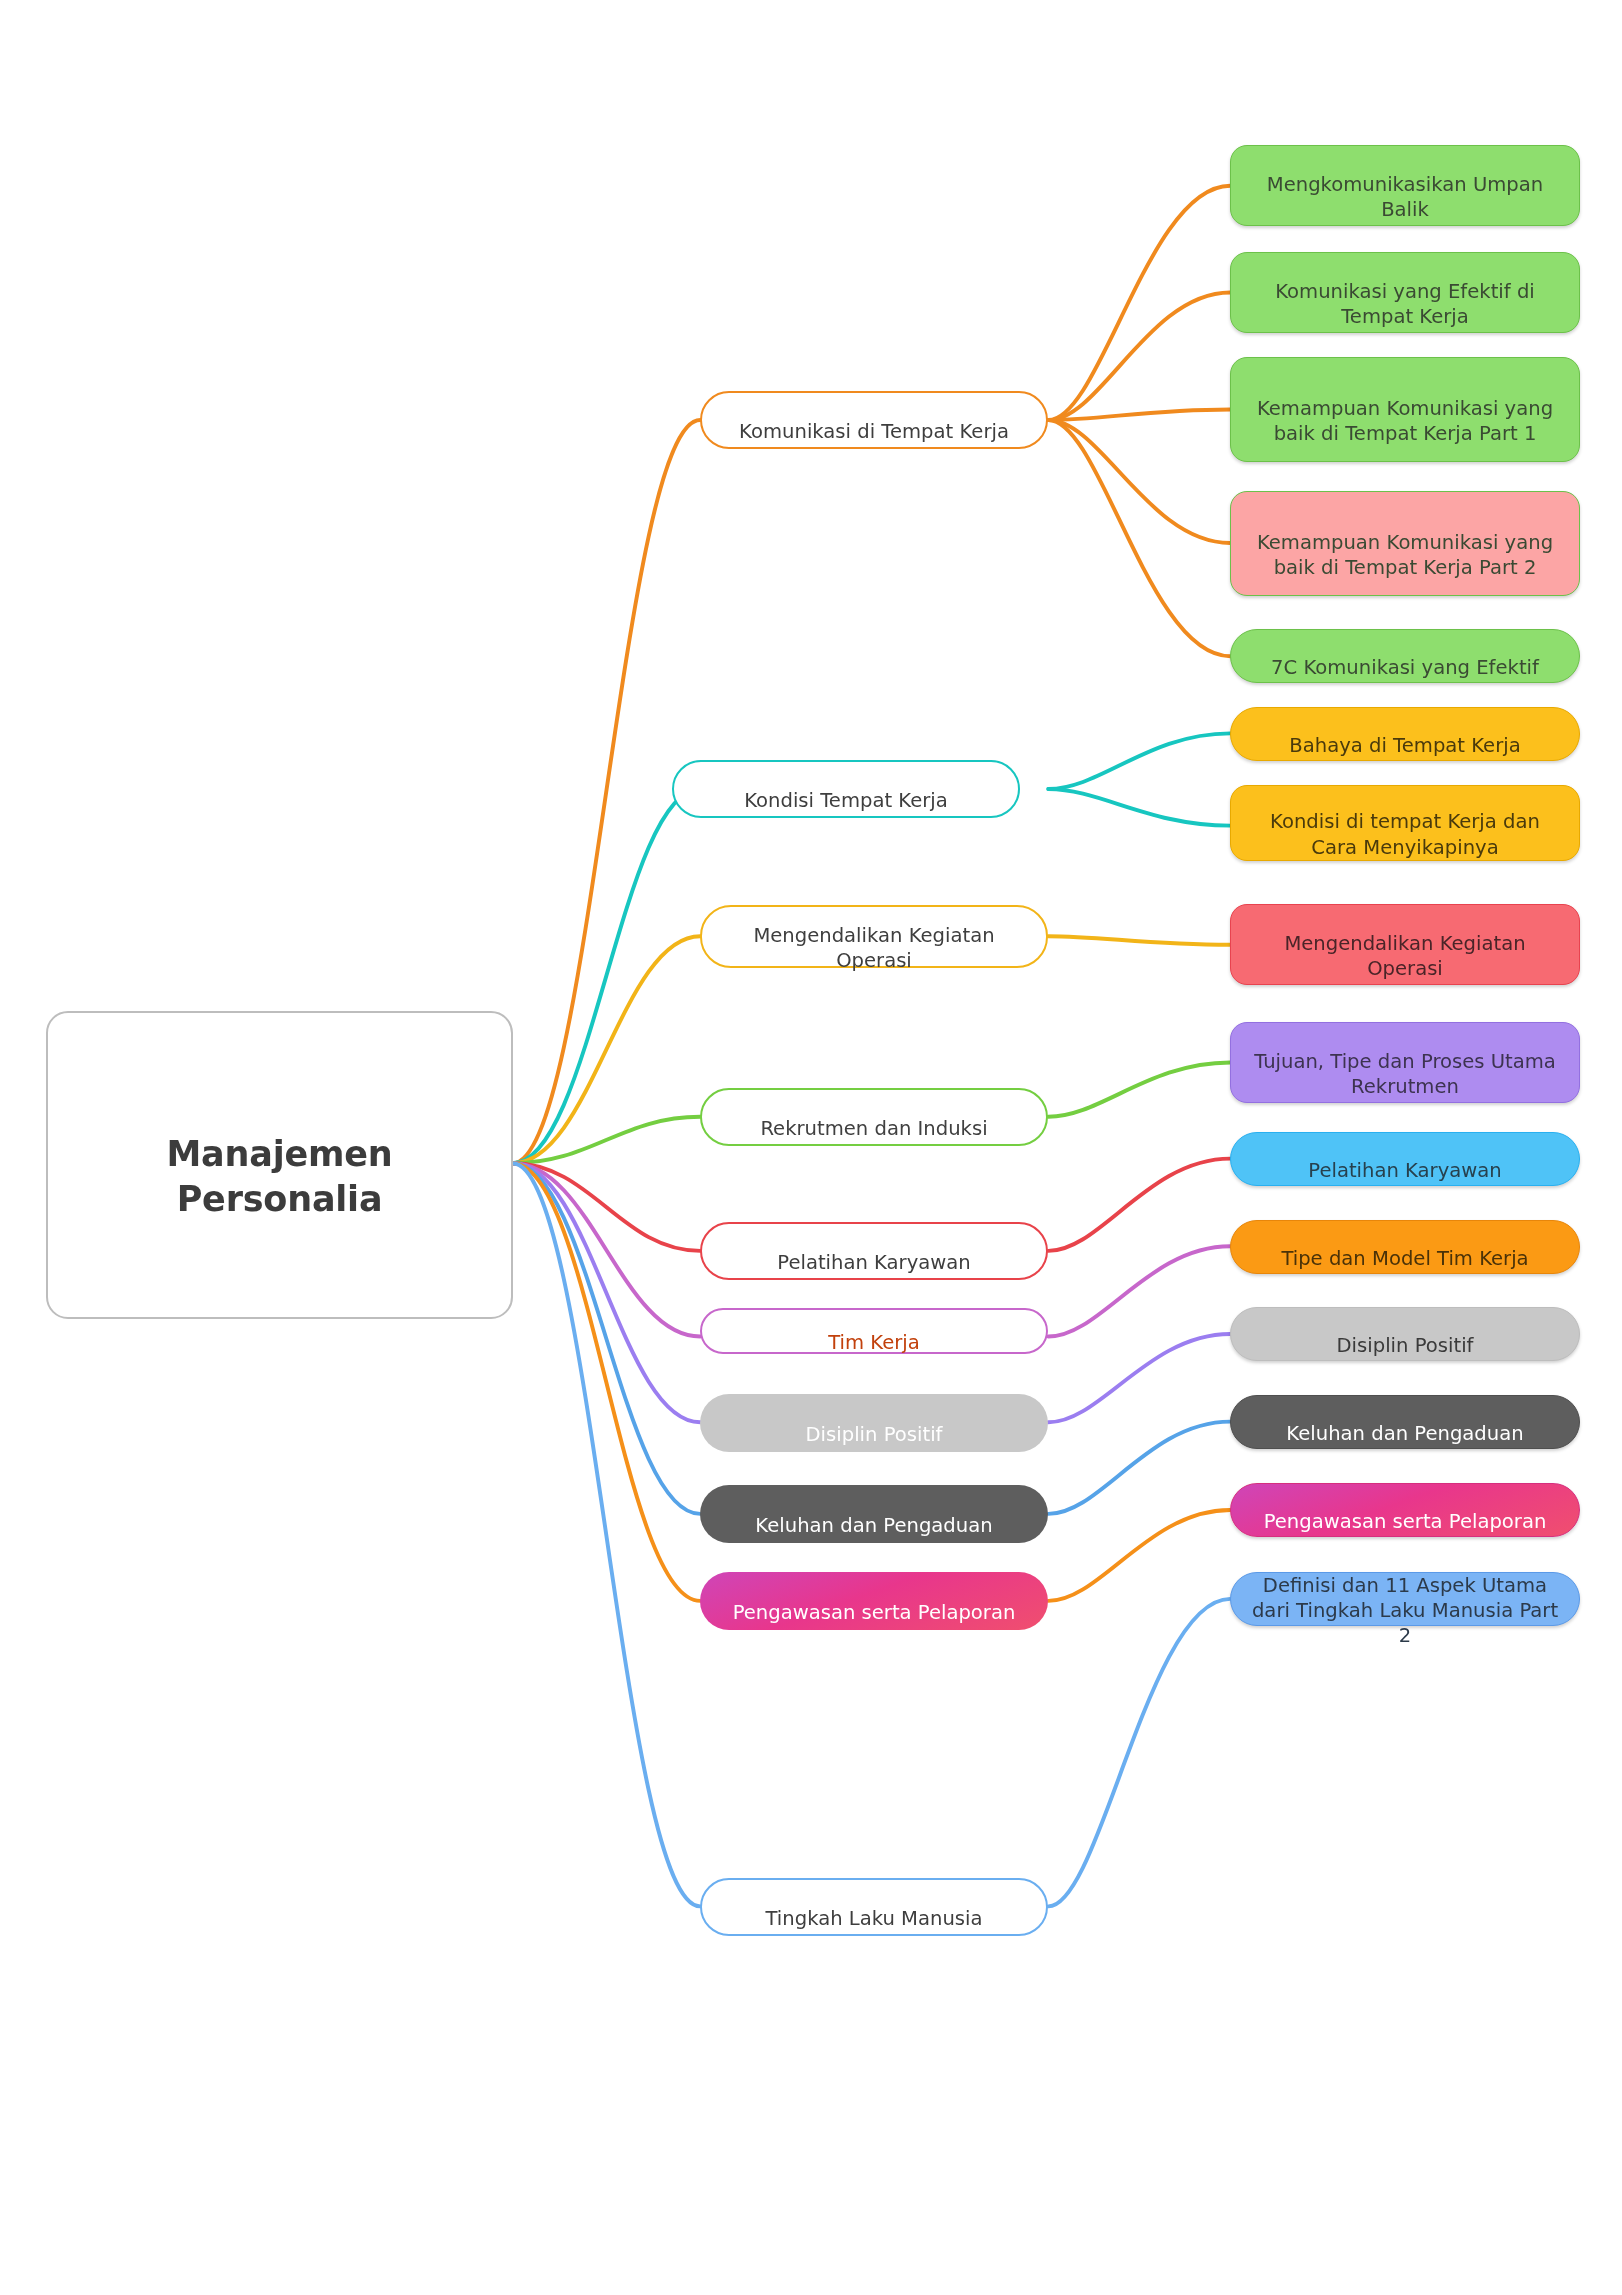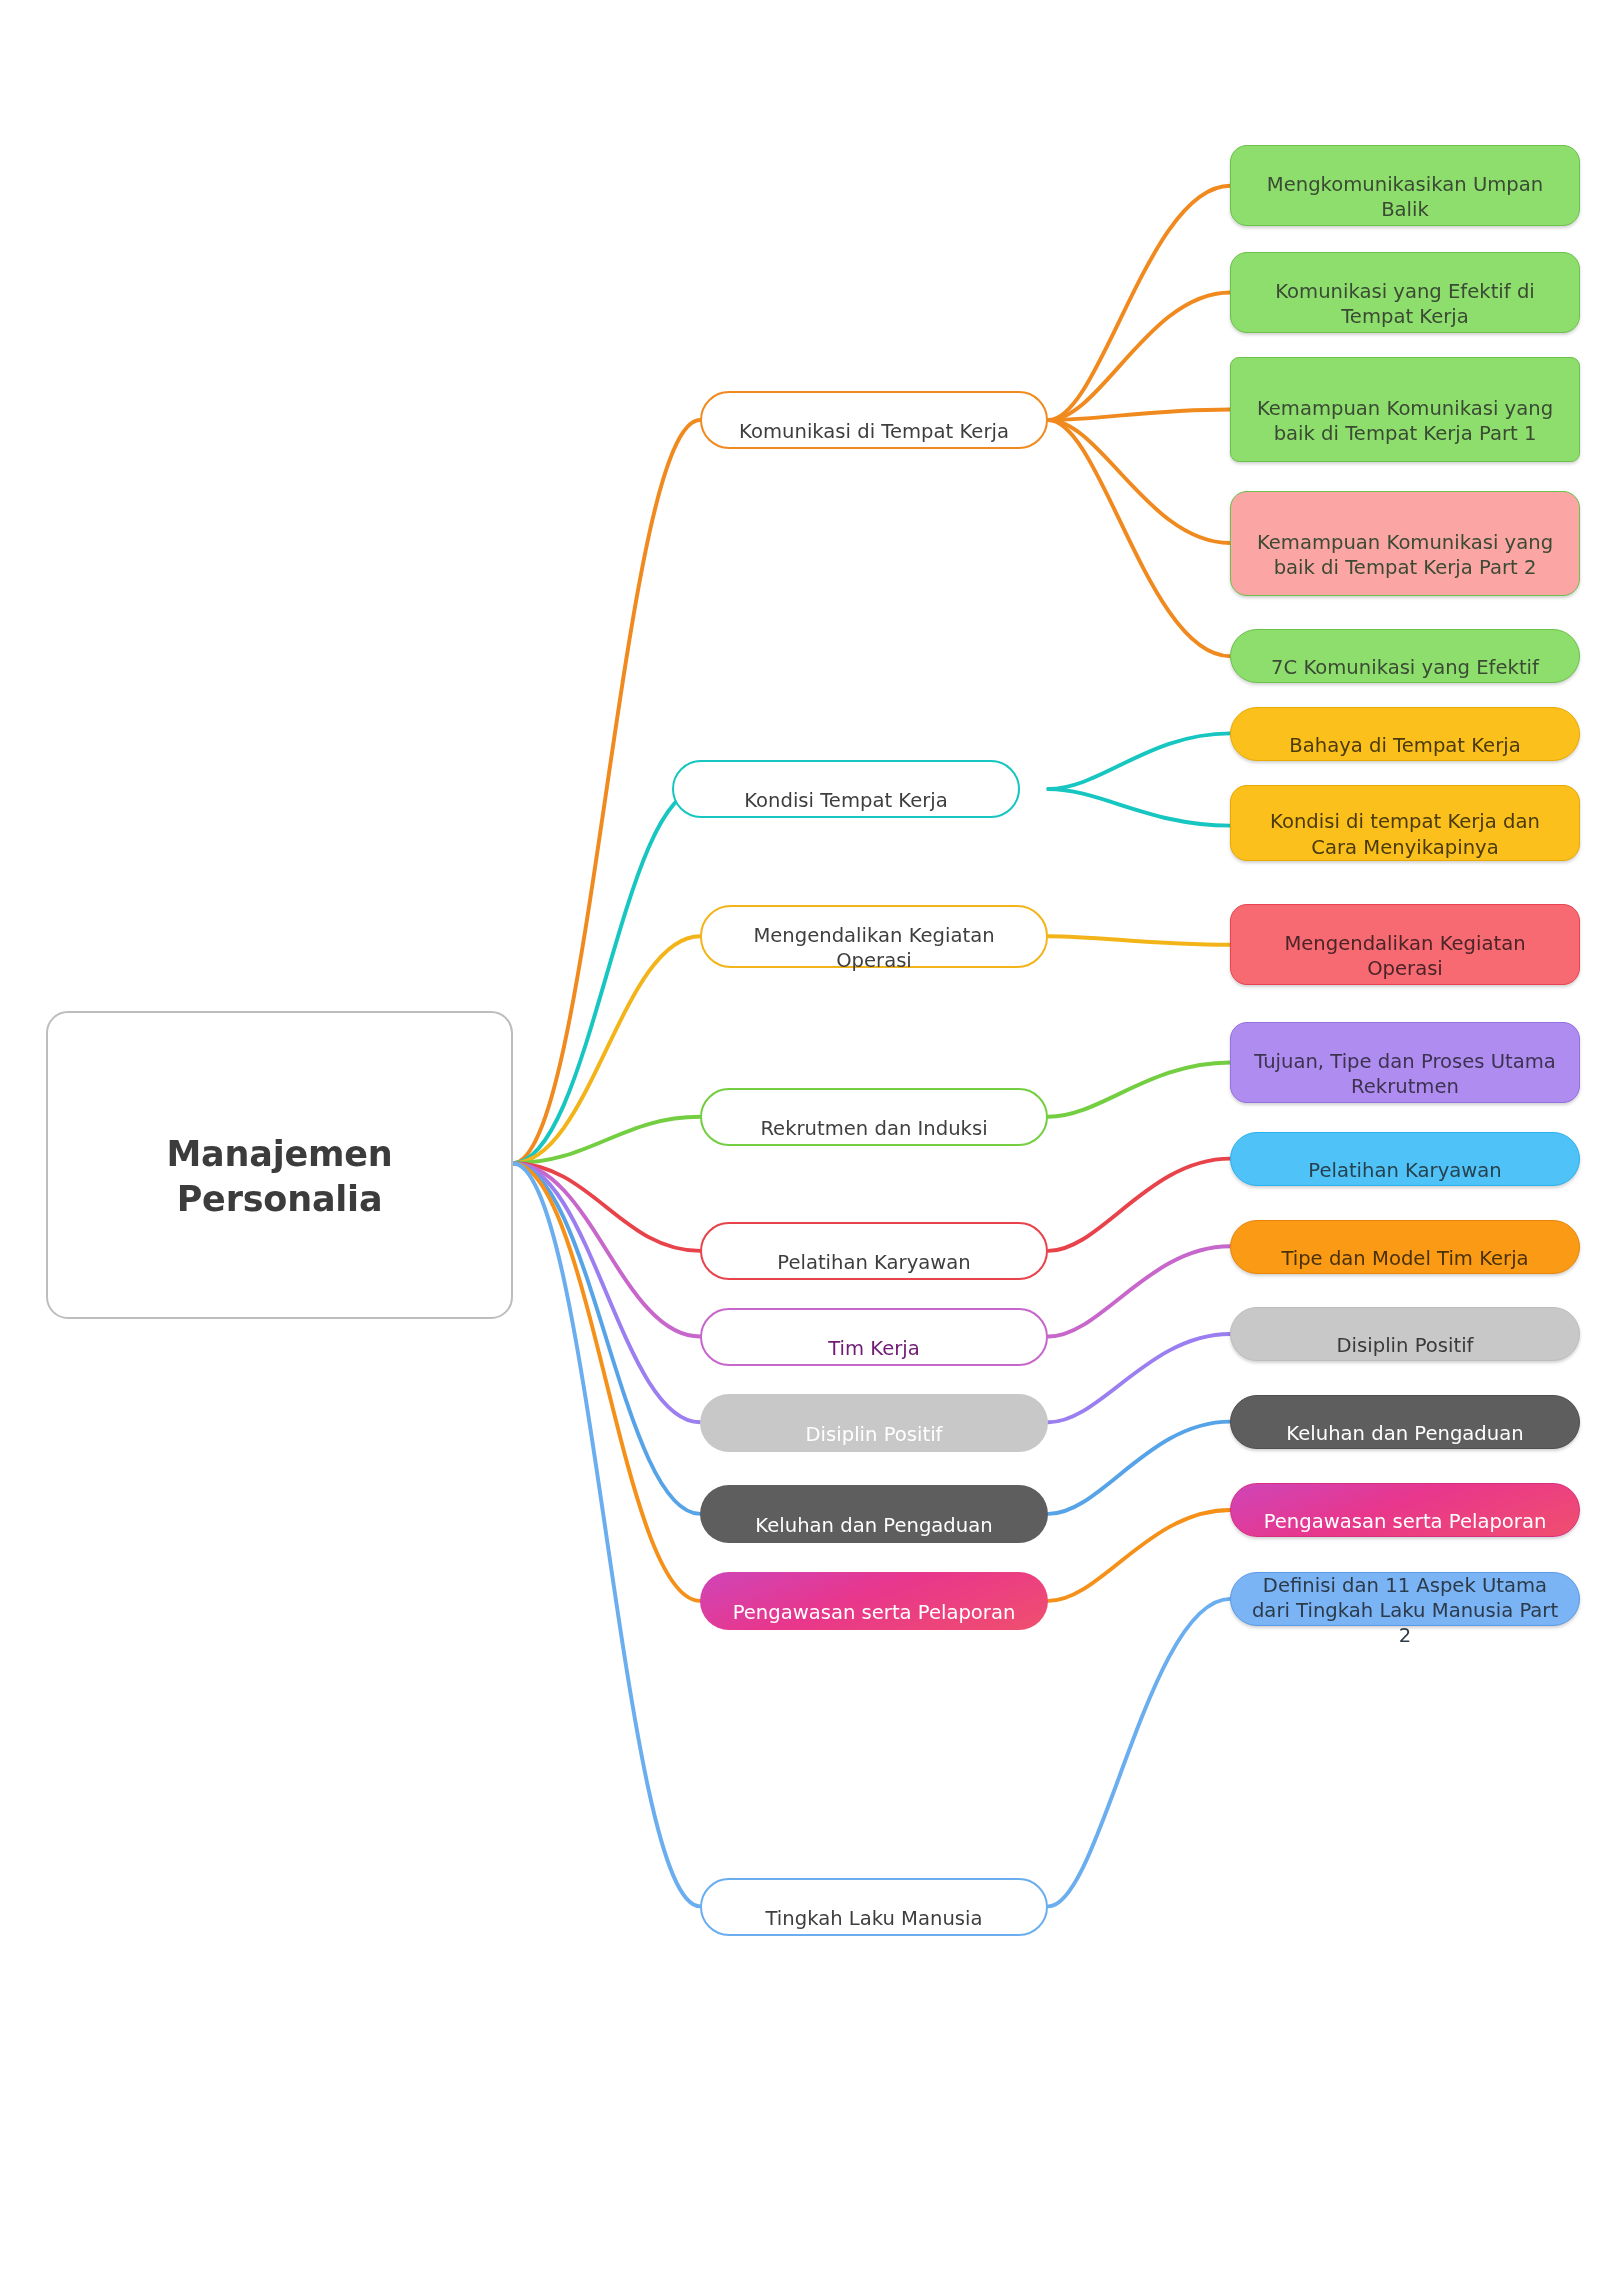--- a/index.html
+++ b/index.html
@@ -55,21 +55,21 @@
       </div>
       <div class="node lvl1" style="left: 700px; top: 391px; width: 348px; height: 58px; background: rgb(255, 255, 255); border-color: rgb(240, 138, 30); color: rgb(62, 62, 62); border-radius: 29px;">
         <span class="lbl">Komunikasi di Tempat Kerja</span>
       </div>
       <div class="node lvl2" style="left: 1230px; top: 145px; width: 350px; height: 81px; background: rgb(142, 222, 110); color: rgb(58, 74, 51); border-radius: 17px; border: 1.3px solid rgb(108, 193, 74);">
         <span class="lbl">Mengkomunikasikan Umpan Balik</span>
       </div>
       <div class="node lvl2" style="left: 1230px; top: 252px; width: 350px; height: 81px; background: rgb(142, 222, 110); color: rgb(58, 74, 51); border-radius: 17px; border: 1.3px solid rgb(108, 193, 74);">
         <span class="lbl">Komunikasi yang Efektif di Tempat Kerja</span>
       </div>
-      <div class="node lvl2" style="left: 1230px; top: 357px; width: 350px; height: 105px; background: rgb(142, 222, 110); color: rgb(58, 74, 51); border-radius: 9px; border: 1.3px solid rgb(108, 193, 74);">
+      <div class="node lvl2" style="left: 1230px; top: 357px; width: 350px; height: 105px; background: rgb(142, 222, 110); color: rgb(58, 74, 51); border-radius: 17px; border: 1.3px solid rgb(108, 193, 74);">
         <span class="lbl">Kemampuan Komunikasi yang baik di Tempat Kerja Part 1</span>
       </div>
       <div class="node lvl2" style="left: 1230px; top: 491px; width: 350px; height: 105px; background: #fca5a5; color: rgb(58, 74, 51); border-radius: 17px; border: 1.3px solid rgb(108, 193, 74);">
         <span class="lbl">Kemampuan Komunikasi yang baik di Tempat Kerja Part 2</span>
       </div>
       <div class="node lvl2 round" style="left: 1230px; top: 629px; width: 350px; height: 54px; background: rgb(142, 222, 110); color: rgb(58, 74, 51); border-radius: 27px; border: 1.3px solid rgb(108, 193, 74);">
         <span class="lbl">7C Komunikasi yang Efektif</span>
       </div>
       <div class="node lvl1" style="left: 672px; top: 760px; width: 348px; height: 58px; background: rgb(255, 255, 255); border-color: rgb(23, 198, 192); color: rgb(62, 62, 62); border-radius: 29px;">
         <span class="lbl">Kondisi Tempat Kerja</span>
@@ -91,21 +91,21 @@
       </div>
       <div class="node lvl2" style="left: 1230px; top: 1022px; width: 350px; height: 81px; background: rgb(174, 140, 240); color: rgb(61, 51, 80); border-radius: 17px; border: 1.3px solid rgb(147, 112, 224);">
         <span class="lbl">Tujuan, Tipe dan Proses Utama Rekrutmen</span>
       </div>
       <div class="node lvl1" style="left: 700px; top: 1222px; width: 348px; height: 58px; background: rgb(255, 255, 255); border-color: rgb(232, 67, 74); color: rgb(62, 62, 62); border-radius: 29px;">
         <span class="lbl">Pelatihan Karyawan</span>
       </div>
       <div class="node lvl2 round" style="left: 1230px; top: 1132px; width: 350px; height: 54px; background: rgb(79, 195, 247); color: rgb(39, 65, 78); border-radius: 27px; border: 1.3px solid rgb(41, 176, 240);">
         <span class="lbl">Pelatihan Karyawan</span>
       </div>
-      <div class="node lvl1" style="left: 700px; top: 1308px; width: 348px; height: 58px; background: rgb(255, 255, 255); border-color: rgb(199, 103, 203); color: #701a75; border-radius: 29px;">
+      <div class="node lvl1" style="left: 700px; top: 1308px; width: 348px; height: 46px; background: rgb(255, 255, 255); border-color: rgb(199, 103, 203); color: #c2410c; border-radius: 29px;">
         <span class="lbl">Tim Kerja</span>
       </div>
       <div class="node lvl2 round" style="left: 1230px; top: 1220px; width: 350px; height: 54px; background: rgb(251, 154, 20); color: rgb(74, 50, 8); border-radius: 27px; border: 1.3px solid rgb(232, 134, 10);">
         <span class="lbl">Tipe dan Model Tim Kerja</span>
       </div>
       <div class="node lvl1 filled white-text" style="left: 700px; top: 1394px; width: 348px; height: 58px; background: rgb(200, 200, 200); border-color: rgb(200, 200, 200); color: rgb(255, 255, 255); border-radius: 29px;">
         <span class="lbl">Disiplin Positif</span>
       </div>
       <div class="node lvl2 round" style="left: 1230px; top: 1307px; width: 350px; height: 54px; background: rgb(200, 200, 200); color: rgb(58, 58, 58); border-radius: 27px; border: 1.3px solid rgb(189, 189, 189);">
         <span class="lbl">Disiplin Positif</span>

